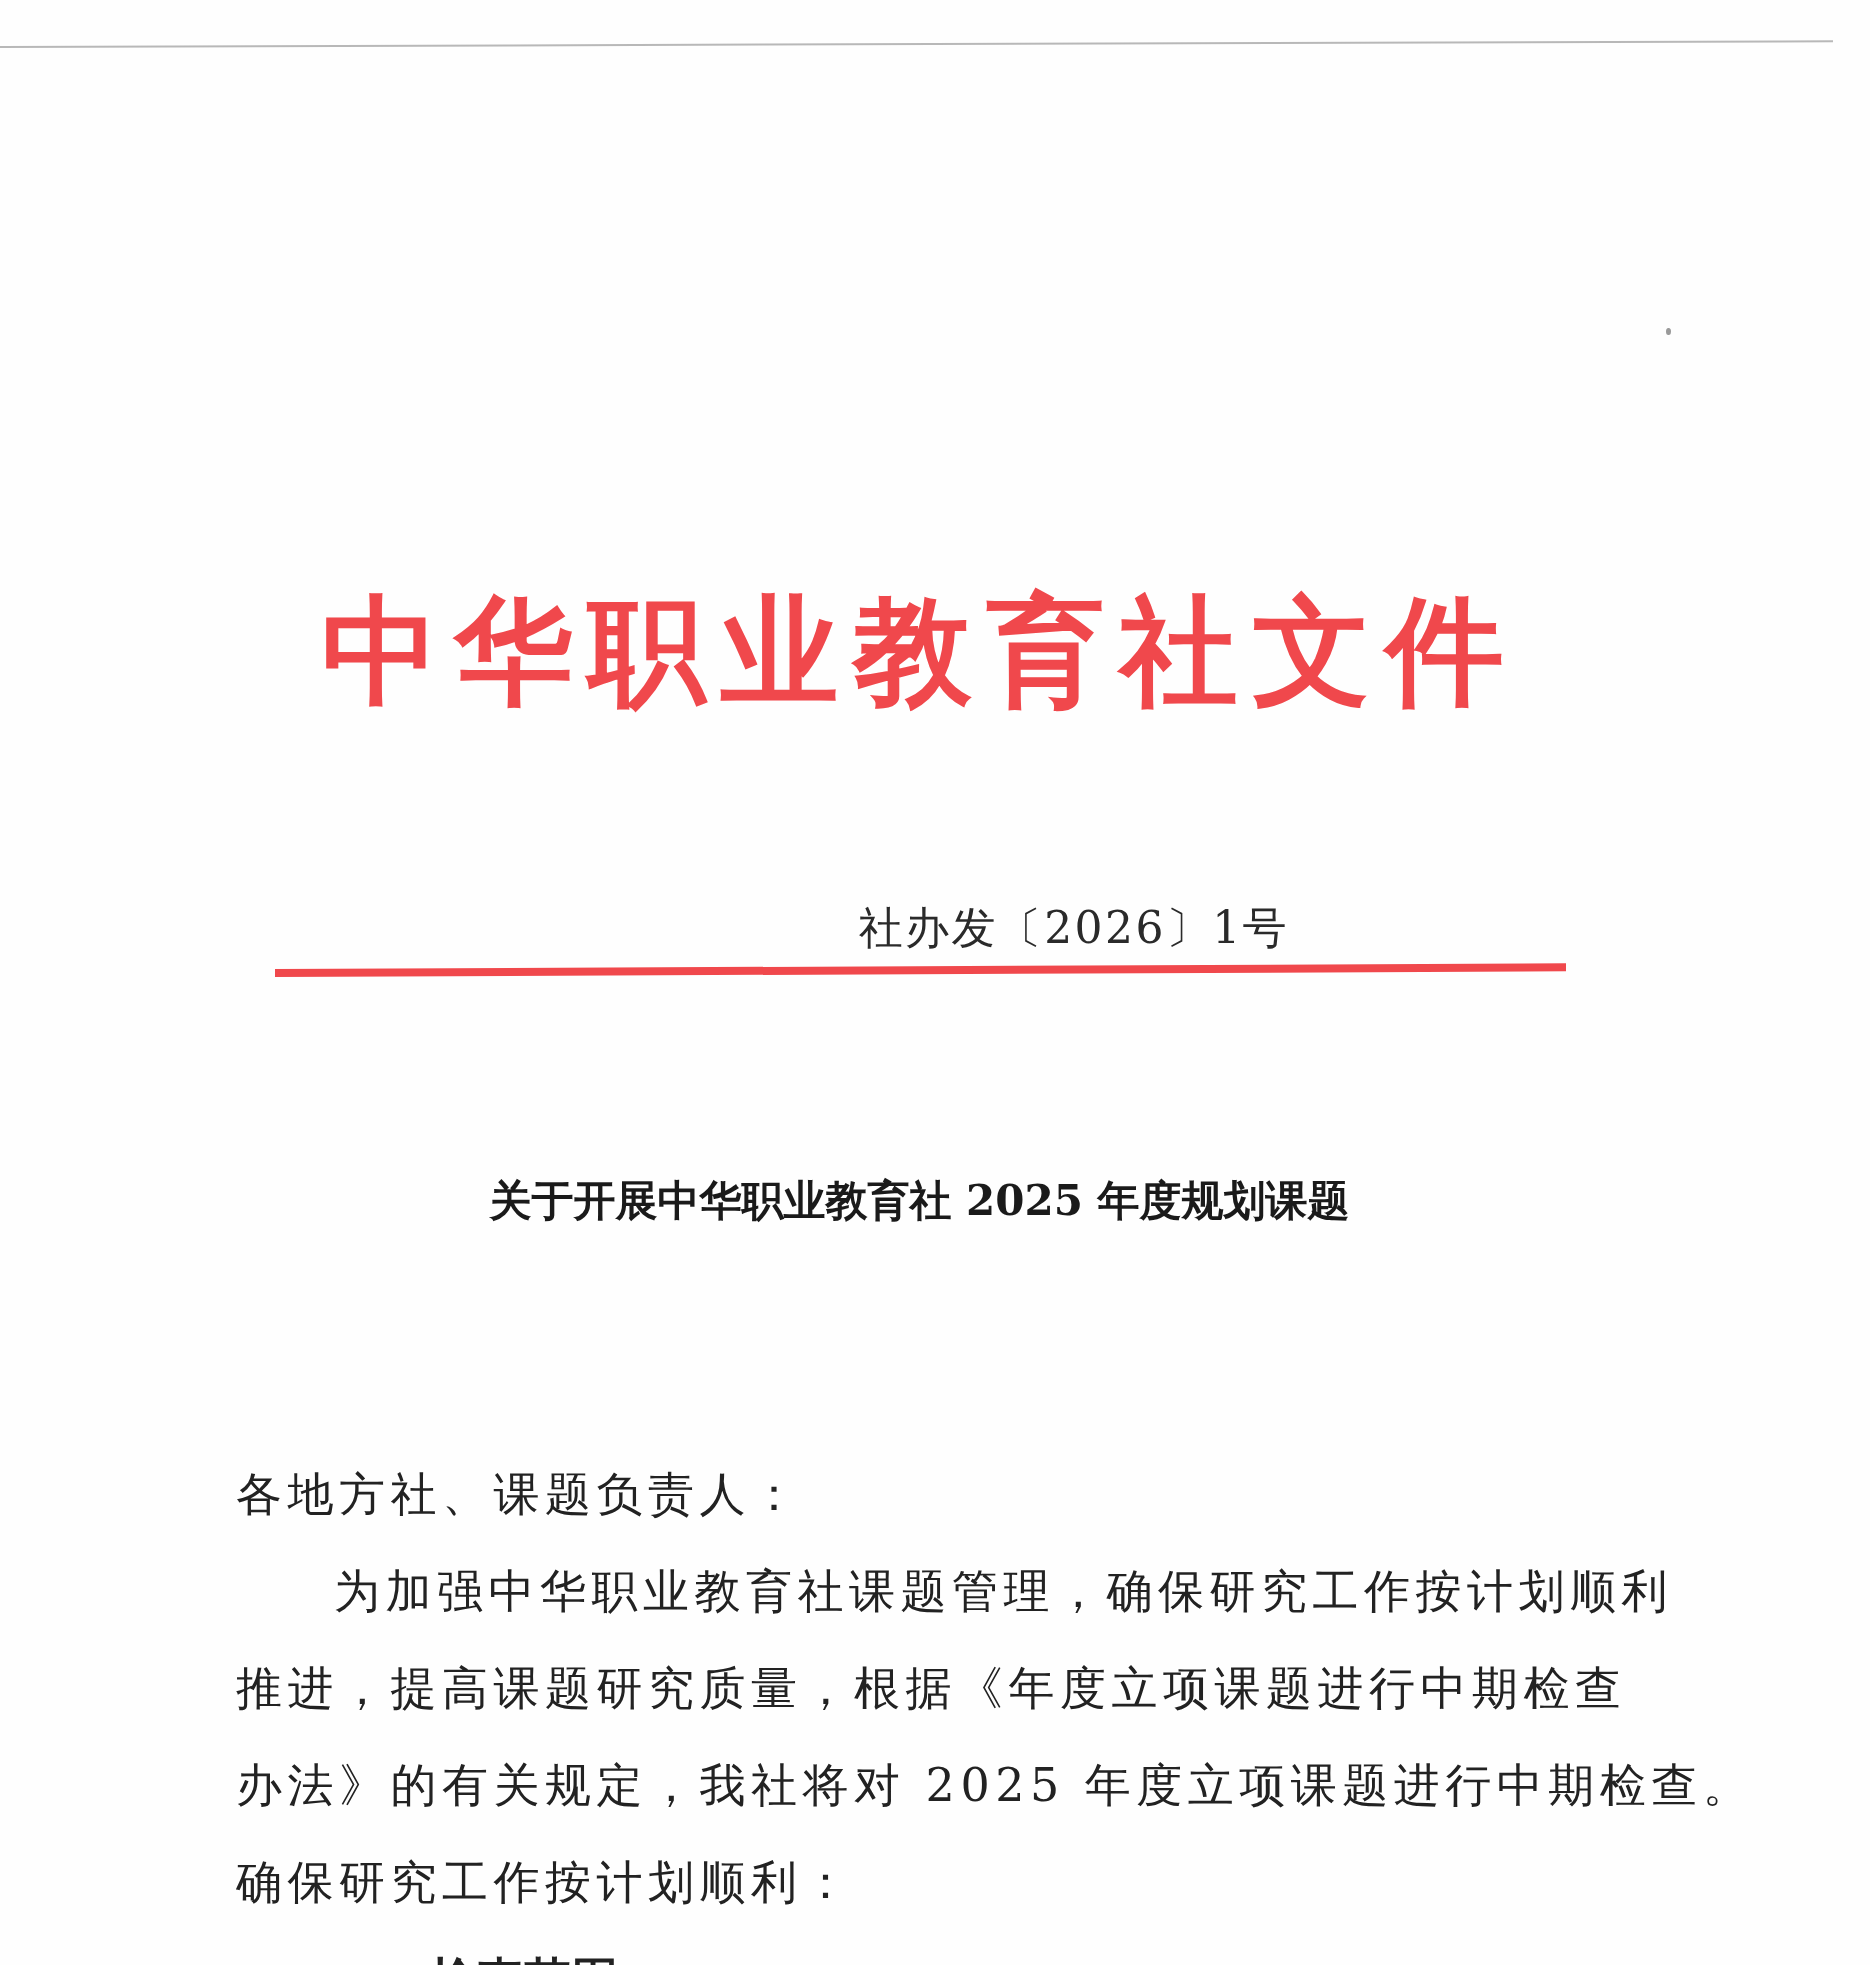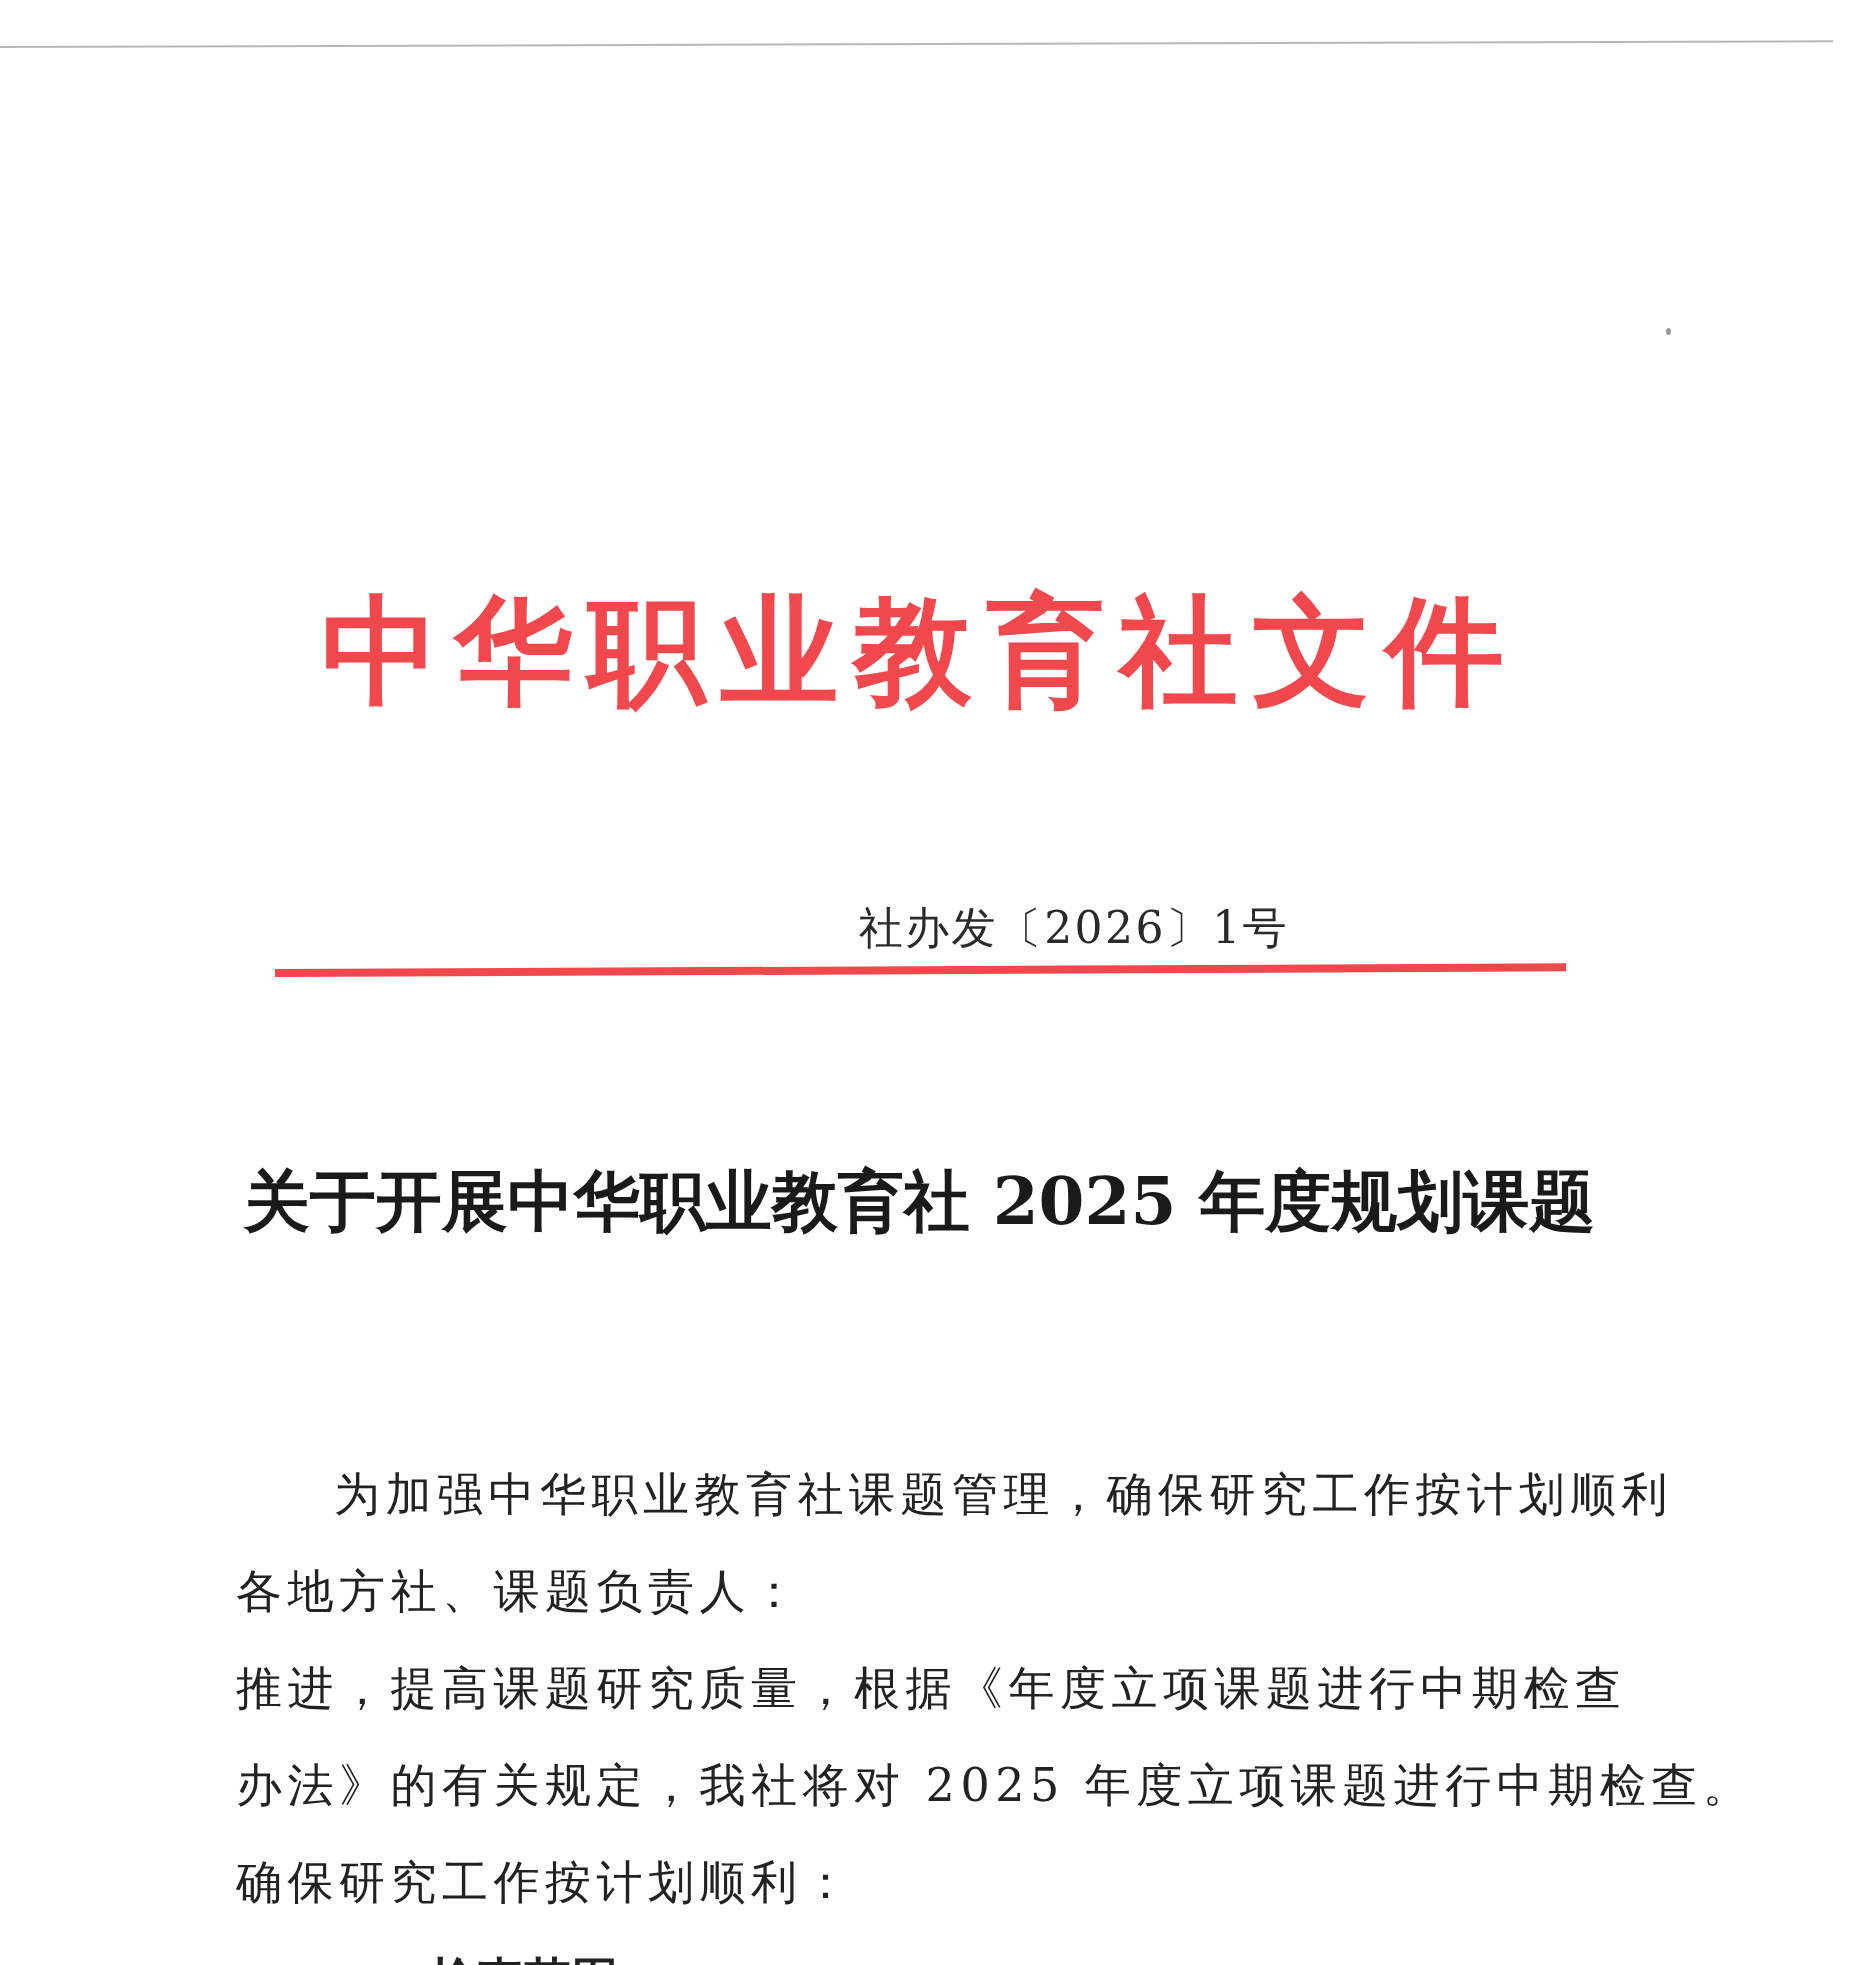--- a/index.html
+++ b/index.html
@@ -23,21 +23,21 @@
     position: absolute; left: 550px; top: 900px; width: 739px;
     text-align: right; font-size: 44px; line-height: 55px; color: #2a2a2a;
     letter-spacing: 2.4px; white-space: nowrap;
   }
   .red-rule {
     position: absolute; left: 275px; top: 969px; width: 1291px; height: 7.9px;
     background: #f0484c; transform: rotate(-0.25deg); transform-origin: left center;
   }
   .doc-title {
     position: absolute; left: 220px; top: 1152px; width: 1399px;
-    text-align: center; font-size: 66px; font-weight: bold; line-height: 98px;
+    text-align: center; font-size: 42px; font-weight: bold; line-height: 98px;
     color: #1a1a1a; letter-spacing: 0px;
   }
   .doc-title span { display: block; white-space: nowrap; }
   .body-text {
     position: absolute; left: 236px; top: 1446px; width: 1380px;
     font-size: 46px; line-height: 97px; color: #222;
     letter-spacing: 5.5px;
   }
   .line { display: block; white-space: nowrap; height: 97px; }
   .indent { padding-left: 98px; }
@@ -57,21 +57,21 @@
 
 <div class="doc-number">社办发〔2026〕1号</div>
 
 <div class="red-rule"></div>
 
 <div class="doc-title">
   <span>关于开展中华职业教育社 2025 年度规划课题</span>
 </div>
 
 <div class="body-text">
+  <span class="line">各地方社、课题负责人：</span>
   <span class="line indent">为加强中华职业教育社课题管理，确保研究工作按计划顺利</span>
-  <span class="line">各地方社、课题负责人：</span>
   <span class="line">推进，提高课题研究质量，根据《年度立项课题进行中期检查</span>
   <span class="line">办法》的有关规定，我社将对 2025 年度立项课题进行中期检查。</span>
   <span class="line">确保研究工作按计划顺利：</span>
   <span class="line heading">一、检查范围</span>
 
 </div>
 
 
 </body></html>

